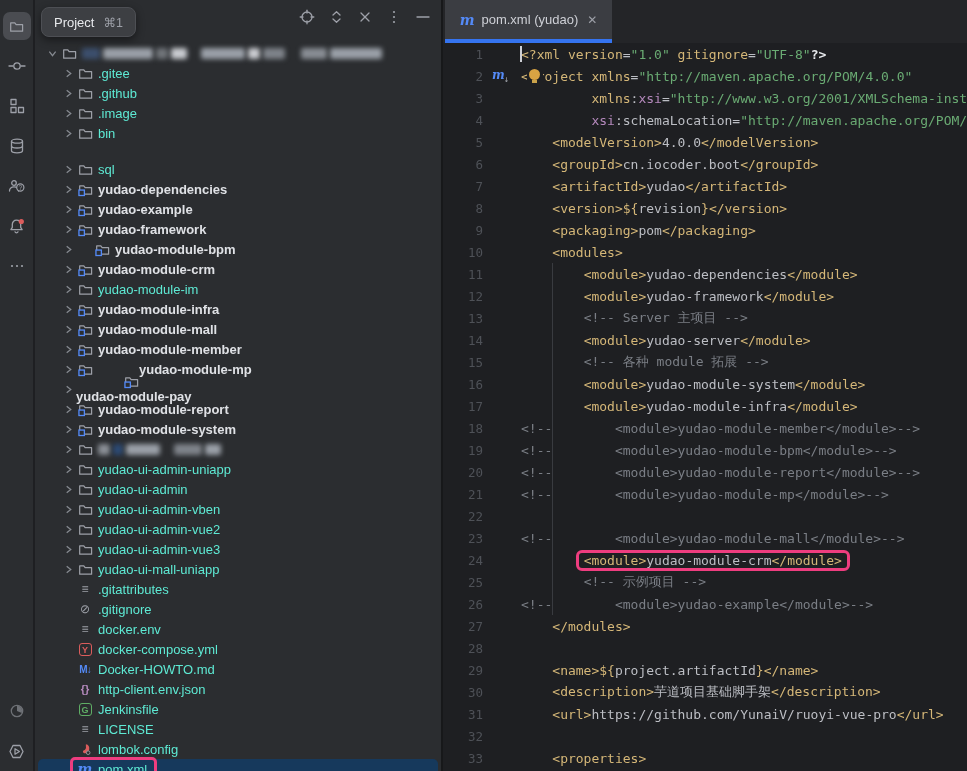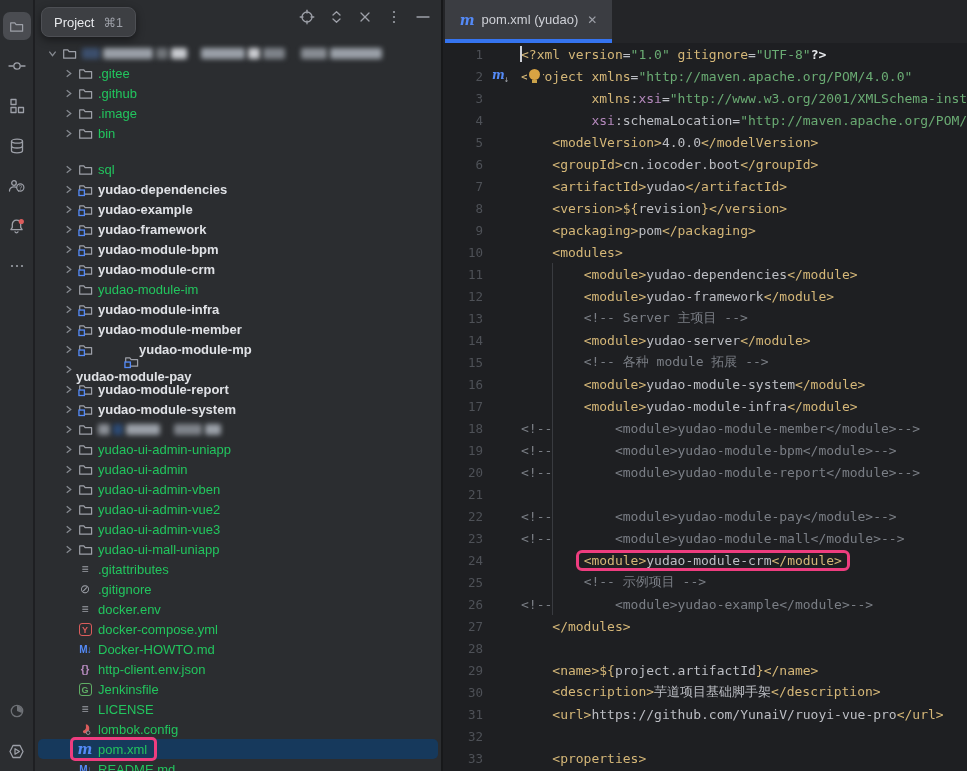--- a/index.html
+++ b/index.html
@@ -26,21 +26,21 @@
   .proj-badge .t2{color:#9da0a8;font-size:12.5px;}
   .pane-actions{position:absolute;right:10px;top:9px;display:flex;gap:13px;align-items:center;
                 color:#9da0a8;z-index:4;}
   .pane-actions .pa{width:16px;height:16px;display:flex;align-items:center;justify-content:center;}
 
   .tree{position:absolute;left:0;top:43px;width:100%;}
   .trow{height:20px;display:flex;align-items:center;box-sizing:border-box;border-radius:5px;margin:0 3px;}
   .trow.sel{background:#16395c;}
   .chev{width:16px;flex:none;display:flex;align-items:center;justify-content:center;color:#868a91;}
   .ticon{width:18px;flex:none;display:flex;align-items:center;justify-content:center;margin-right:4px;}
-  .tlabel{white-space:nowrap;color:#22c55e;}
+  .tlabel{white-space:nowrap;color:#5eead4;}
   .tlabel.bold{color:#dfe1e5;font-weight:700;}
   .badge-letter{font-weight:700;font-size:9px;display:inline-block;width:13px;height:13px;line-height:13px;
                 text-align:center;border:1px solid;border-radius:3px;box-sizing:border-box;}
   .mavenm{font-family:"DejaVu Serif",serif;font-style:italic;font-weight:700;color:#548af7;font-size:14px;}
   .mdicon{color:#548af7;font-weight:700;font-size:10px;letter-spacing:-1px;}
   .jsonic{color:#b589bd;font-weight:700;font-size:11px;}
   .txtic{color:#9da0a8;font-size:12px;line-height:1;}
   .blurblk{display:inline-block;height:11px;border-radius:2px;margin-right:3px;filter:blur(2.5px);}
 
   .annot2{position:relative;display:flex;align-items:center;}
@@ -327,21 +327,21 @@
           <span style="display: flex; align-items: center;">
             <span class="ticon">
               <svg width="15" height="15" viewBox="0 0 16 16">
                 <path d="M1.8 4.2h4.4l1.4 1.8h6.9v7H1.8z" stroke="#9da0a8" stroke-width="1.3" fill="none" stroke-linecap="round" stroke-linejoin="round"></path>
                 <rect x="1" y="8.6" width="5.8" height="5.8" fill="#2b2d30" stroke="#548af7" stroke-width="1.4"></rect>
               </svg>
             </span>
             <span class="tlabel bold">yudao-framework</span>
           </span>
         </div>
-        <div class="trow" style="padding-left: 22px;">
+        <div class="trow" style="padding-left: 22px; gap: 17px;">
           <span class="chev">
             <svg width="9" height="9" viewBox="0 0 10 10">
               <polyline points="3,1.5 7.5,5 3,8.5" stroke="#868a91" stroke-width="1.4" fill="none"></polyline>
             </svg>
           </span>
           <span style="display: flex; align-items: center;">
             <span class="ticon">
               <svg width="15" height="15" viewBox="0 0 16 16">
                 <path d="M1.8 4.2h4.4l1.4 1.8h6.9v7H1.8z" stroke="#9da0a8" stroke-width="1.3" fill="none" stroke-linecap="round" stroke-linejoin="round"></path>
                 <rect x="1" y="8.6" width="5.8" height="5.8" fill="#2b2d30" stroke="#548af7" stroke-width="1.4"></rect>
@@ -388,20 +388,36 @@
             </svg>
           </span>
           <span style="display: flex; align-items: center;">
             <span class="ticon">
               <svg width="15" height="15" viewBox="0 0 16 16">
                 <path d="M1.8 4.2h4.4l1.4 1.8h6.9v7H1.8z" stroke="#9da0a8" stroke-width="1.3" fill="none" stroke-linecap="round" stroke-linejoin="round"></path>
                 <rect x="1" y="8.6" width="5.8" height="5.8" fill="#2b2d30" stroke="#548af7" stroke-width="1.4"></rect>
               </svg>
             </span>
             <span class="tlabel bold">yudao-module-infra</span>
+          </span>
+        </div>
+        <div class="trow" style="padding-left: 22px;">
+          <span class="chev">
+            <svg width="9" height="9" viewBox="0 0 10 10">
+              <polyline points="3,1.5 7.5,5 3,8.5" stroke="#868a91" stroke-width="1.4" fill="none"></polyline>
+            </svg>
+          </span>
+          <span style="display: flex; align-items: center;">
+            <span class="ticon">
+              <svg width="15" height="15" viewBox="0 0 16 16">
+                <path d="M1.8 4.2h4.4l1.4 1.8h6.9v7H1.8z" stroke="#9da0a8" stroke-width="1.3" fill="none" stroke-linecap="round" stroke-linejoin="round"></path>
+                <rect x="1" y="8.6" width="5.8" height="5.8" fill="#2b2d30" stroke="#548af7" stroke-width="1.4"></rect>
+              </svg>
+            </span>
+            <span class="tlabel bold">yudao-module-mall</span>
           </span>
         </div>
         <div class="trow" style="padding-left: 22px;">
           <span class="chev">
             <svg width="9" height="9" viewBox="0 0 10 10">
               <polyline points="3,1.5 7.5,5 3,8.5" stroke="#868a91" stroke-width="1.4" fill="none"></polyline>
             </svg>
           </span>
           <span style="display: flex; align-items: center;">
             <span class="ticon">
@@ -803,25 +819,25 @@
           <span class="ctext"><span class="tk-cmt">&lt;!--        &lt;module&gt;yudao-module-bpm&lt;/module&gt;--&gt;</span></span>
         </div>
         <div class="cline">
           <span class="num">20</span>
           <span class="gut"></span>
           <span class="ctext"><span class="tk-cmt">&lt;!--        &lt;module&gt;yudao-module-report&lt;/module&gt;--&gt;</span></span>
         </div>
         <div class="cline">
           <span class="num">21</span>
           <span class="gut"></span>
+          <span class="ctext"><span class="tk-cmt">&lt;!--        &lt;module&gt;yudao-module-mp&lt;/module&gt;--&gt;</span></span>
         </div>
         <div class="cline">
           <span class="num">22</span>
           <span class="gut"></span>
-          <span class="ctext"><span class="tk-cmt">&lt;!--        &lt;module&gt;yudao-module-pay&lt;/module&gt;--&gt;</span></span>
         </div>
         <div class="cline">
           <span class="num">23</span>
           <span class="gut"></span>
           <span class="ctext"><span class="tk-cmt">&lt;!--        &lt;module&gt;yudao-module-mall&lt;/module&gt;--&gt;</span></span>
         </div>
         <div class="cline">
           <span class="num">24</span>
           <span class="gut"></span>
           <span class="ctext"><span class="tk-txt">        </span><span class="annot"><span class="tk-tag">&lt;module&gt;</span><span class="tk-txt">yudao-module-crm</span><span class="tk-tag">&lt;/module&gt;</span></span></span>

